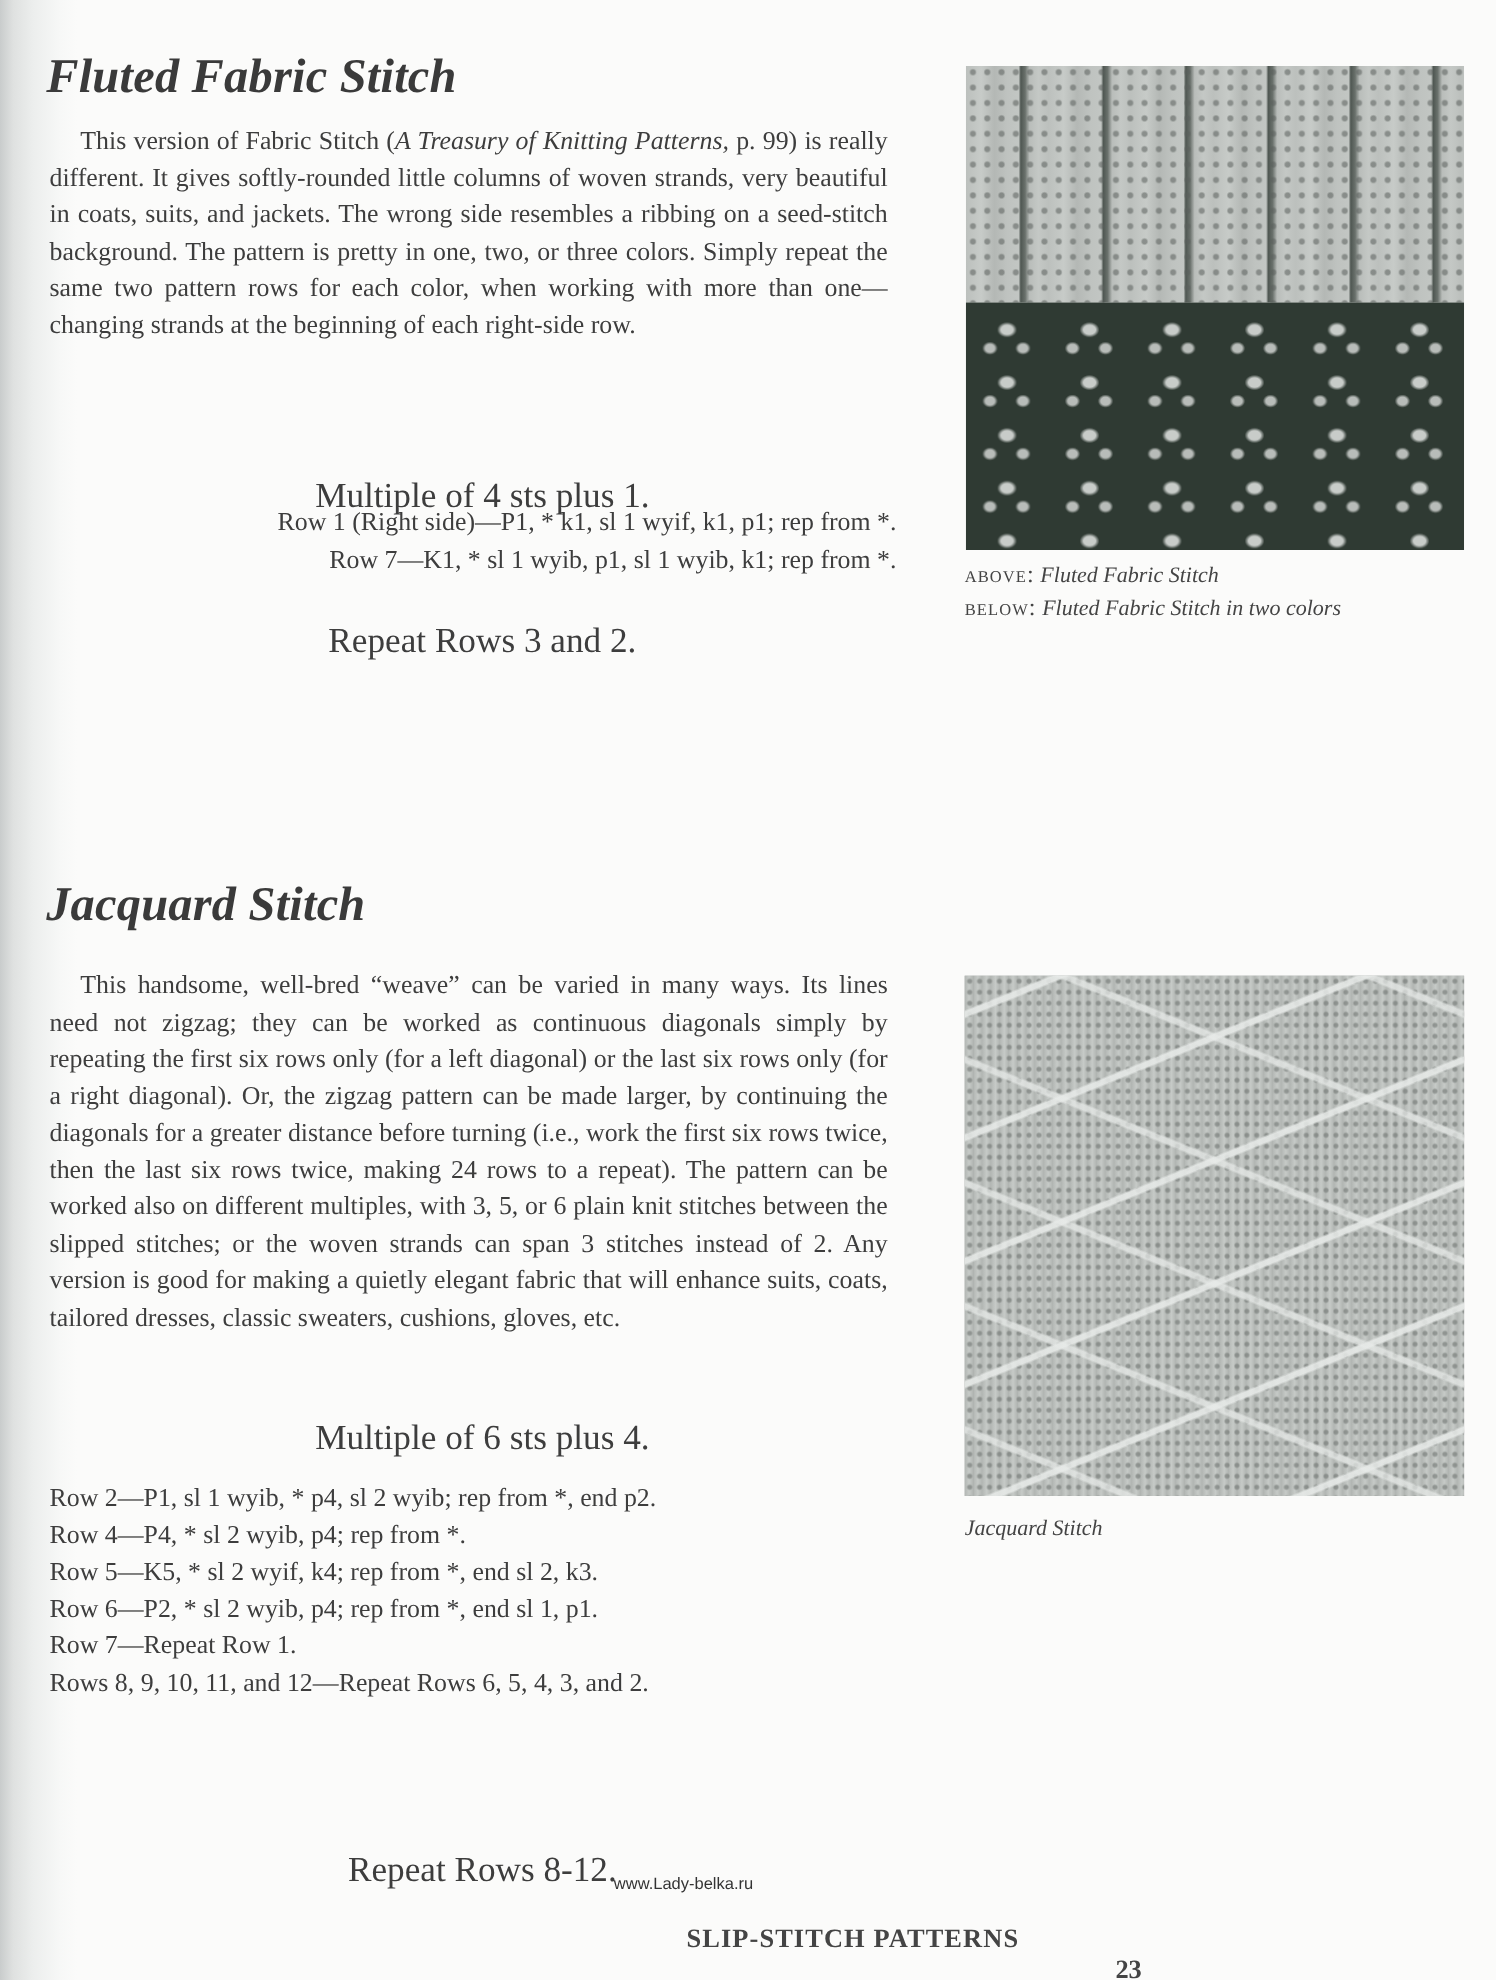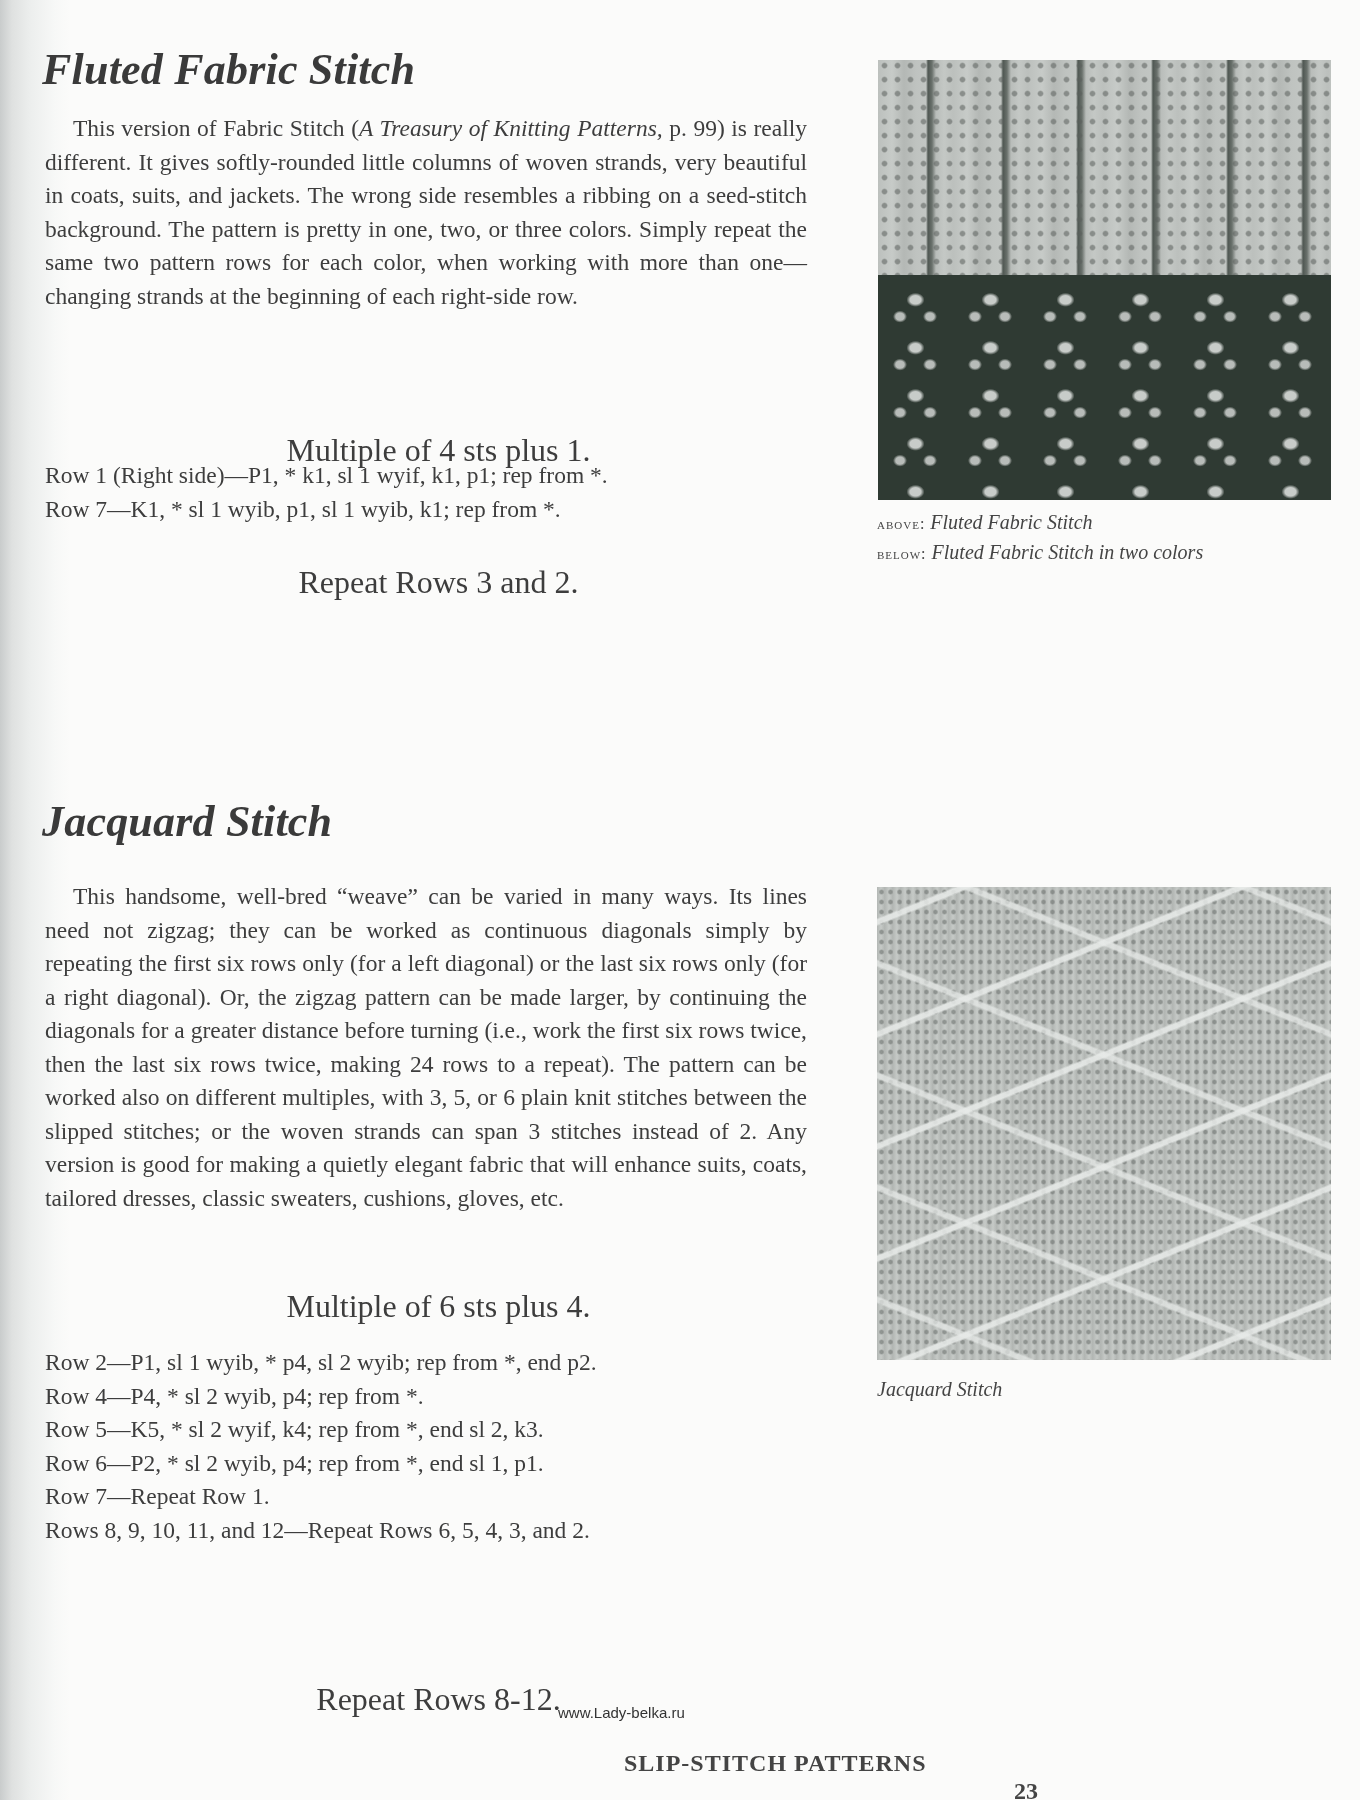--- a/index.html
+++ b/index.html
@@ -59,21 +59,21 @@
     background-image:
       repeating-linear-gradient(-22deg, rgba(225,228,226,0) 0px, rgba(225,228,226,0) 52px, rgba(232,235,233,0.85) 54px, rgba(232,235,233,0.85) 58px, rgba(225,228,226,0) 60px, rgba(225,228,226,0) 104px),
       repeating-linear-gradient(22deg, rgba(225,228,226,0) 0px, rgba(225,228,226,0) 52px, rgba(232,235,233,0.7) 54px, rgba(232,235,233,0.7) 58px, rgba(225,228,226,0) 60px, rgba(225,228,226,0) 104px),
       radial-gradient(circle at 50% 50%, rgba(110,115,112,0.6) 1.5px, rgba(0,0,0,0) 3px),
       repeating-linear-gradient(to right, #b3b7b4 0px, #c6cac7 4px, #b0b4b1 8px);
     background-size: auto, auto, 9px 10px, auto;
   }
   .caption {
     position: absolute; margin: 0; font-size: 20px; line-height: 30px; color: #444;
   }
-  .caption .sc { font-variant: small-caps; font-style: normal; letter-spacing: 1px; font-size: 16px; }
+  .caption .sc { font-variant: small-caps; font-style: normal; letter-spacing: 1px; font-size: 22px; }
   .caption .it { font-style: italic; }
   .watermark {
     position: absolute; left: 558px; top: 1704px; margin: 0;
     font-family: "Liberation Sans", "DejaVu Sans", sans-serif;
     font-size: 15px; color: #333;
   }
   .running-head {
     position: absolute; left: 624px; top: 1750px; margin: 0;
     font-size: 24px; font-weight: bold; letter-spacing: 1px; color: #444;
   }
@@ -86,21 +86,21 @@
 <body>
 
 <div class="gutter"></div>
 
 <h1 class="heading" style="top:44px;">Fluted Fabric Stitch</h1>
 
 <p class="para" style="top:112px;"><span>This version of Fabric Stitch (</span><span class="it">A Treasury of Knitting Patterns,</span><span> p. 99) is really different. It gives softly-rounded little columns of woven strands, very beautiful in coats, suits, and jackets. The wrong side resembles a ribbing on a seed-stitch background. The pattern is pretty in one, two, or three colors. Simply repeat the same two pattern rows for each color, when working with more than one—changing strands at the beginning of each right-side row.</span></p>
 
 <p class="center-line" style="left:0; width:845px; top:416px;">Multiple of 4 sts plus 1.</p>
 
-<ul class="rows" style="top:459px;">
+<ul class="rows" style="top:459px;text-align:right;">
   <li>Row 1 (Right side)—P1, * k1, sl 1 wyif, k1, p1; rep from *.</li>
   <li>Row 7—K1, * sl 1 wyib, p1, sl 1 wyib, k1; rep from *.</li>
 </ul>
 
 <p class="center-line" style="left:0; width:845px; top:548px;">Repeat Rows 3 and 2.</p>
 
 <div class="photo fluted">
   <div class="top"></div>
   <div class="bottom"></div>
 </div>

